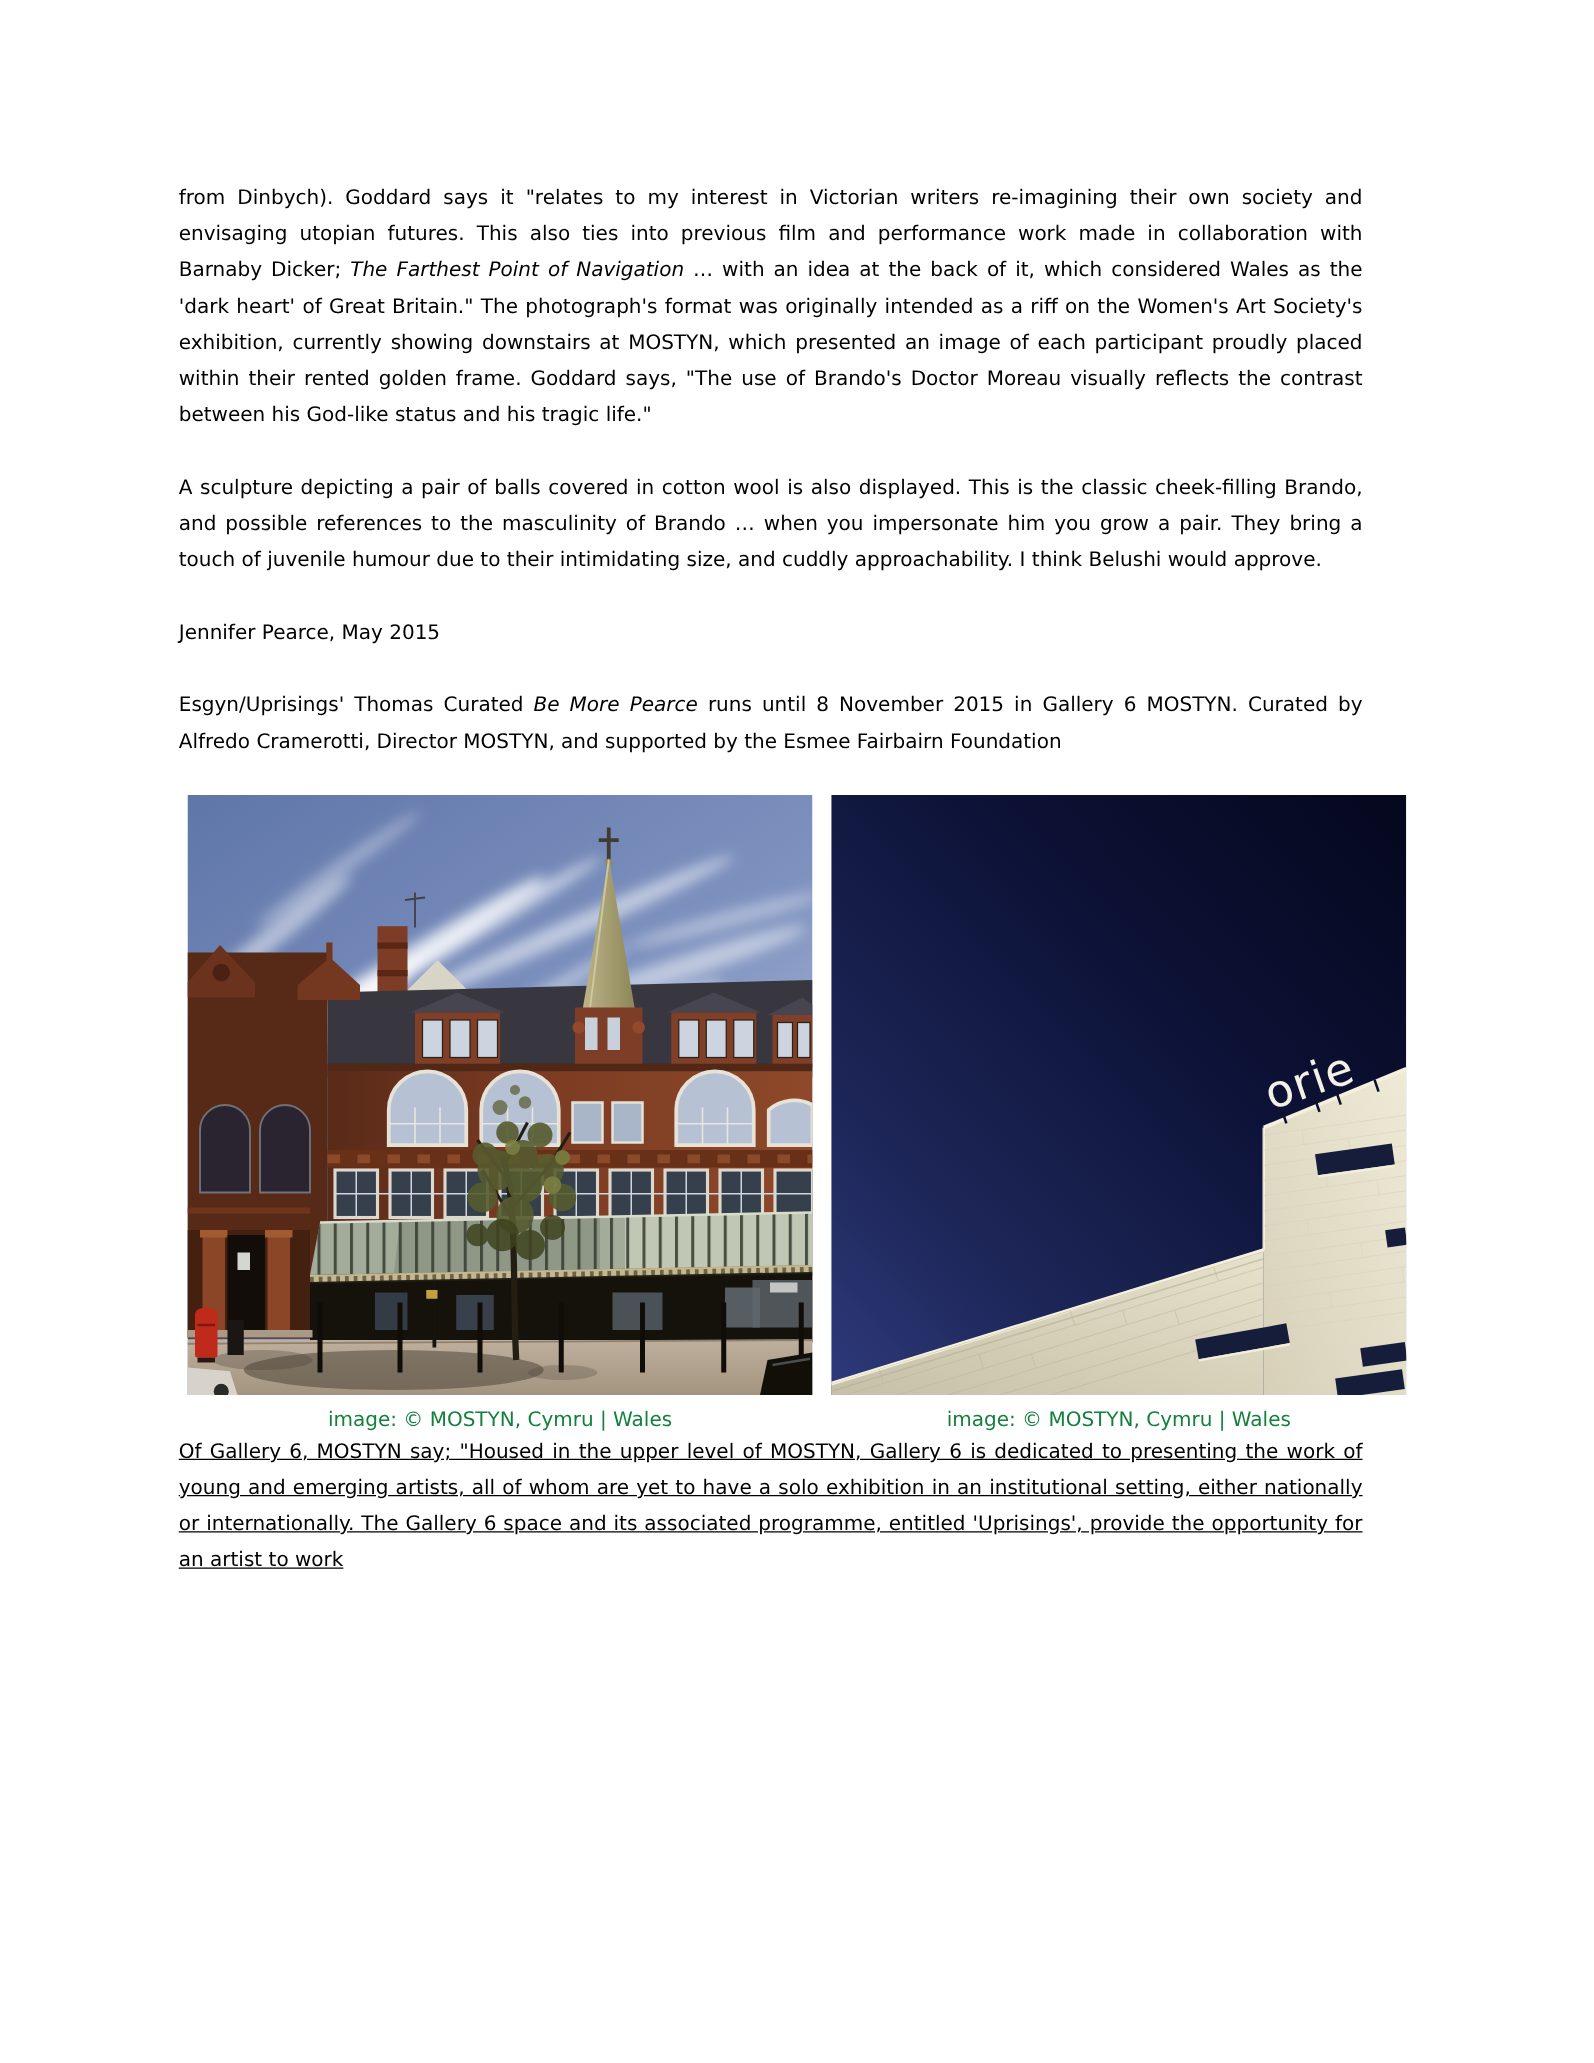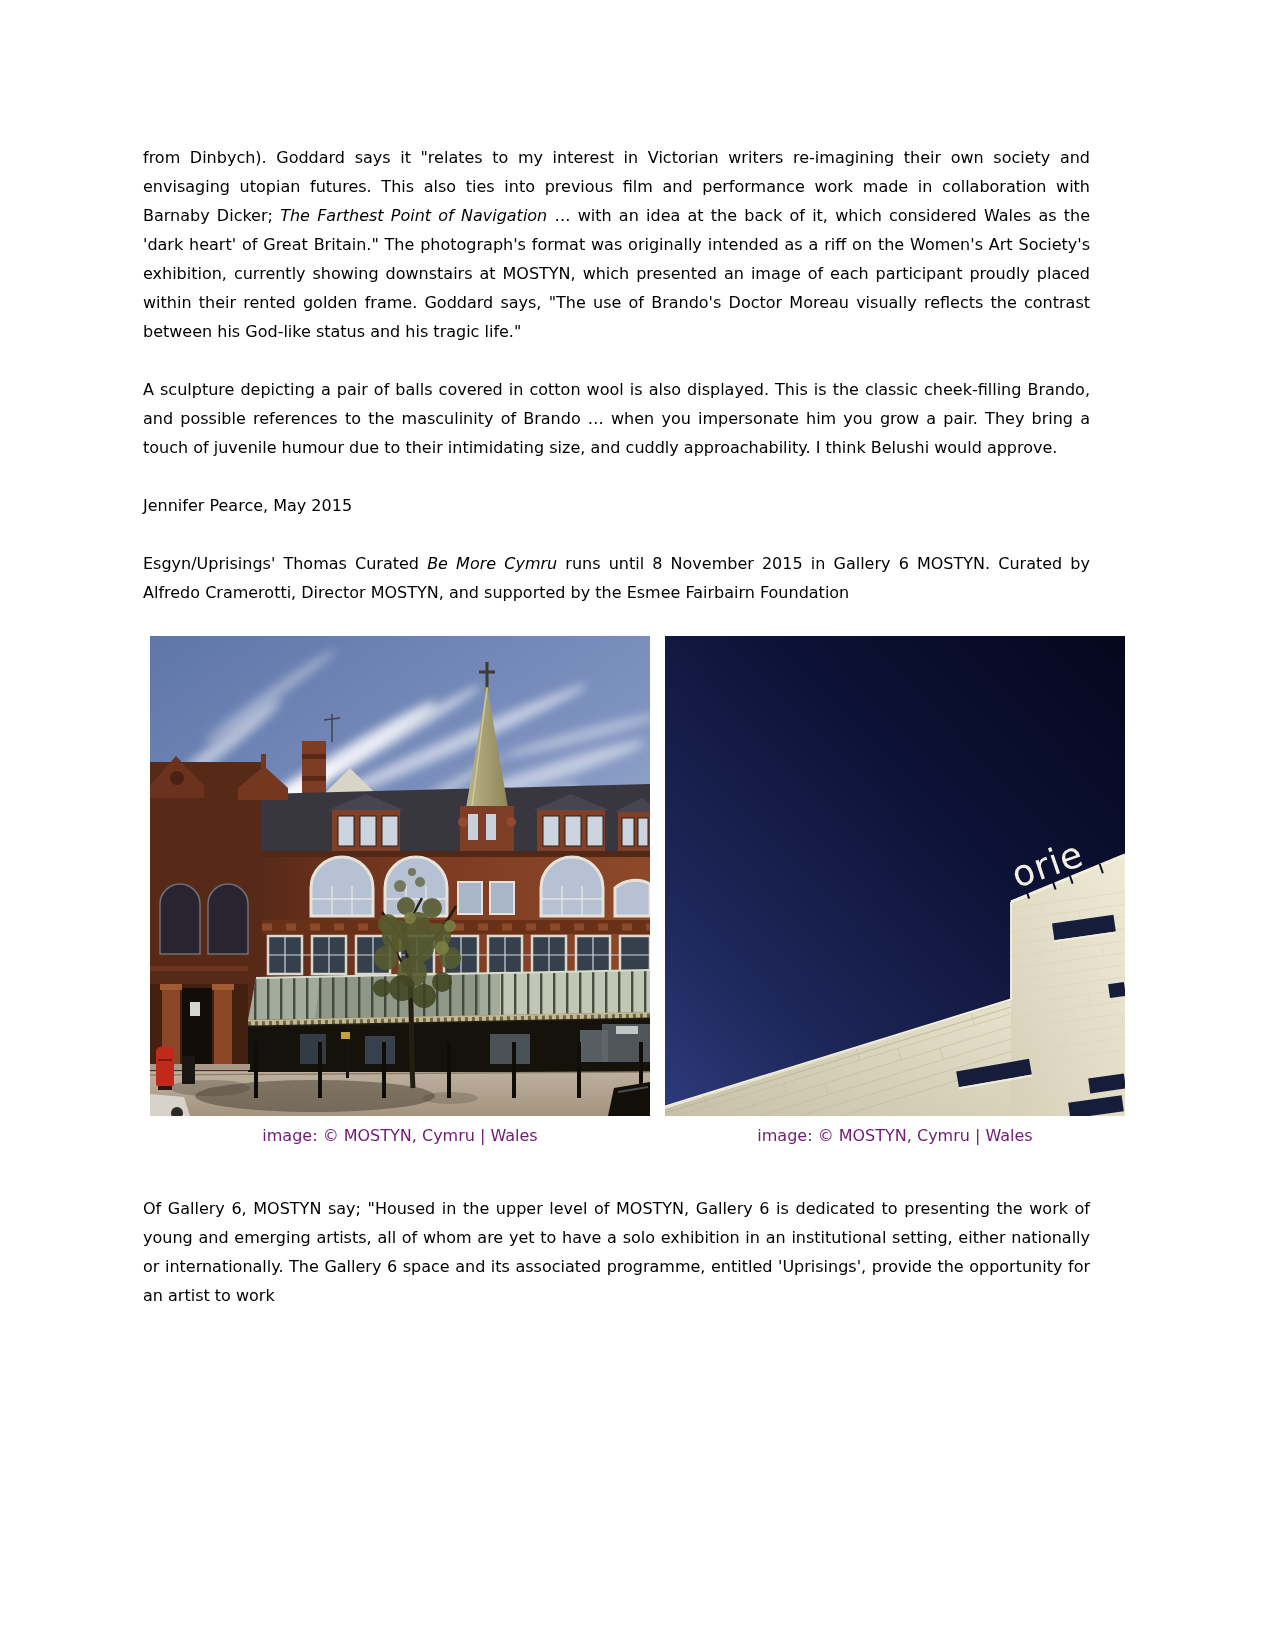--- a/index.html
+++ b/index.html
@@ -16,35 +16,35 @@
     width:1275px;height:1650px;background:#ffffff;color:#000000;
     font-family:"DejaVu Sans", sans-serif;position:relative;overflow:hidden;
   }
   .content{position:absolute;left:143px;top:143px;width:947px;}
   .para{font-size:16px;line-height:29px;text-align:justify;margin:0 0 29px 0;}
   .para em{font-style:italic;}
   .byline{text-align:left;}
   .figure-row{display:flex;gap:15px;margin-top:20px;margin-left:7px;width:975px;}
   figure{margin:0;}
   figure svg{display:block;}
-  figcaption{text-align:center;font-size:16px;line-height:20px;margin-top:10px;color:#701a75;}
-  .last-para{margin-top:48px;margin-bottom:0;}
+  figcaption{text-align:center;font-size:16px;line-height:20px;margin-top:10px;color:#15803d;}
+  .last-para{margin-bottom:0;text-decoration:underline;}
 </style>
 </head>
 <body>
 
 <main class="content">
 
   <p class="para"><span>from Dinbych). Goddard says it "relates to my interest in Victorian writers re-imagining their own society and envisaging utopian futures. This also ties into previous film and performance work made in collaboration with Barnaby Dicker; </span><em>The Farthest Point of Navigation</em><span> … with an idea at the back of it, which considered Wales as the 'dark heart' of Great Britain." The photograph's format was originally intended as a riff on the Women's Art Society's exhibition, currently showing downstairs at MOSTYN, which presented an image of each participant proudly placed within their rented golden frame. Goddard says, "The use of Brando's Doctor Moreau visually reflects the contrast between his God-like status and his tragic life."</span></p>
 
   <p class="para">A sculpture depicting a pair of balls covered in cotton wool is also displayed. This is the classic cheek-filling Brando, and possible references to the masculinity of Brando … when you impersonate him you grow a pair. They bring a touch of juvenile humour due to their intimidating size, and cuddly approachability. I think Belushi would approve.</p>
 
   <p class="para byline">Jennifer Pearce, May 2015</p>
 
-  <p class="para"><span>Esgyn/Uprisings' Thomas Curated </span><em>Be More Cymru</em><span> runs until 8 November 2015 in Gallery 6 MOSTYN. Curated by Alfredo Cramerotti, Director MOSTYN, and supported by the Esmee Fairbairn Foundation</span></p>
+  <p class="para"><span>Esgyn/Uprisings' Thomas Curated </span><em>Be More Pearce</em><span> runs until 8 November 2015 in Gallery 6 MOSTYN. Curated by Alfredo Cramerotti, Director MOSTYN, and supported by the Esmee Fairbairn Foundation</span></p>
 
   <div class="figure-row">
 
     <figure>
       <svg width="500" height="480" viewBox="0 0 500 480" xmlns="http://www.w3.org/2000/svg">
         <defs>
           <linearGradient id="skyDay" x1="0" y1="0" x2="0.7" y2="1">
             <stop offset="0" style="stop-color:var(--sky-day-top,#5f76a9)"></stop>
             <stop offset="0.55" stop-color="#7e92bf"></stop>
             <stop offset="1" style="stop-color:var(--sky-day-bottom,#b8c3da)"></stop>

